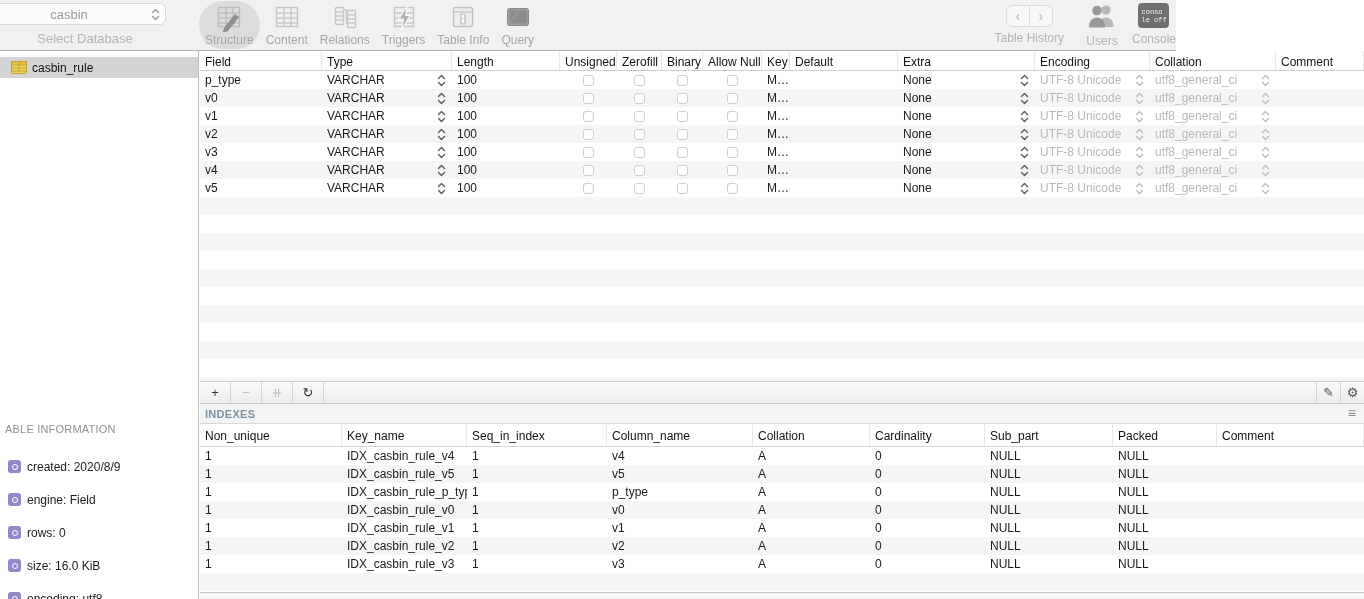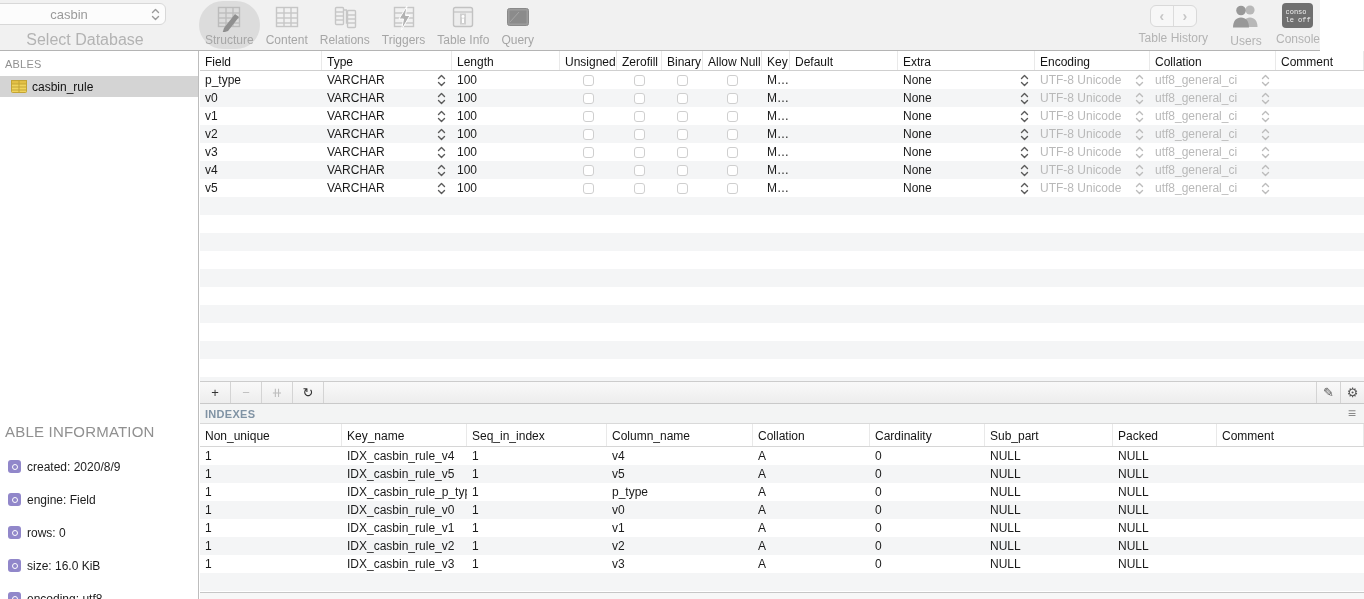--- a/index.html
+++ b/index.html
@@ -4,29 +4,29 @@
 <style>
   * { box-sizing: border-box; }
   html,body { margin:0; padding:0; }
   body {
     width:1364px; height:599px; overflow:hidden; position:relative;
     font-family:"Liberation Sans", sans-serif; background:#fff;
     -webkit-font-smoothing:antialiased;
   }
 
   
-  .topbar { position:absolute; left:0; top:0; width:1320px; height:51px;
+  .topbar { position:absolute; left:0; top:0; width:1176px; height:51px;
             background:#f1f1f1; border-bottom:1px solid #b4b4b4; overflow:hidden; }
   .db-select { position:absolute; left:-28px; top:3px; width:194px; height:22px;
                background:#fcfcfc; border:1px solid #d8d8d8; border-radius:6px;
                display:flex; align-items:center; justify-content:center;
                font-size:13px; color:#9a9a9a; }
   .db-select .stepper { position:absolute; right:5px; top:4px; }
   .db-label { position:absolute; left:0; top:31px; width:170px; text-align:center;
-              font-size:16px; color:#b3b3b3; }
+              font-size:13px; color:#b3b3b3; }
   .tabs { position:absolute; left:199px; top:1px; height:48px; display:flex; }
   .tab { height:48px; padding:2px 6px 0 6px; display:flex; flex-direction:column;
          align-items:center; border-radius:4px; }
   .tab.selected { background:#dcdcdc;border-radius:24px; }
   .tab .ticon { height:30px; display:flex; align-items:center; }
   .tab .tlbl { font-size:12px; color:#a6a6a6; white-space:nowrap; }
   .nav-right { position:absolute; right:0; top:1px; height:48px; display:flex; align-items:flex-start; }
   .right-item { display:flex; flex-direction:column; align-items:center; padding-top:2px; }
   .right-item .rlbl { font-size:12px; color:#b3b3b3; margin-top:4px; white-space:nowrap;text-align:right; }
   .seg { width:47px; height:22px; margin-top:2px; background:#f7f7f7; border:1px solid #d9d9d9;
@@ -39,21 +39,21 @@
                    padding-left:3px; }
   .console-badge span { font-family:"Liberation Mono", monospace; font-size:7px; line-height:8px; color:#f2f2f2; }
   .r-gap1 { width:22px; } .r-gap2 { width:14px; }
 
   
   .sidebar { position:absolute; left:0; top:51px; width:199px; height:548px;
              background:#fff; border-right:1px solid #bdbdbd; }
   .tables-hdr { padding:7px 0 0 5px; font-size:11px; color:#909090; letter-spacing:.2px; }
   .table-item { margin-top:6px; height:21px; background:#d4d4d4; display:flex; align-items:center;
                 padding-left:11px; gap:5px; font-size:12px; color:#111; }
-  .tinfo-hdr { position:absolute; left:5px; top:372px; font-size:15px; color:#909090; letter-spacing:.2px; }
+  .tinfo-hdr { position:absolute; left:5px; top:372px; font-size:11px; color:#909090; letter-spacing:.2px; }
   .tinfo { position:absolute; left:8px; top:409px; display:flex; flex-direction:column; gap:20px; }
   .tinfo-item { display:flex; align-items:center; gap:6px; font-size:12px; color:#1c1c1c; height:13px; }
   .pbullet { width:13px; height:13px; background:#9187ca; border-radius:3px; position:relative; flex:0 0 13px; }
   .pbullet::after { content:""; position:absolute; left:3.5px; top:3.5px; width:4px; height:4px;
                     border:1.5px solid #fff; border-radius:50%; }
 
   
   .main { position:absolute; left:200px; top:51px; width:1164px; height:548px; background:#4d7c0f; }
 
   .fheader { height:20px; border-bottom:1px solid #cfcfcf; display:flex; background:#fff; }
@@ -227,21 +227,20 @@
       <span class="console-badge">
         <span>conso</span>
         <span>le off</span>
       </span>
       <span class="rlbl">Console</span>
     </div>
   </div>
 </div>
 
 <div class="sidebar">
-  <div class="tables-hdr">ABLES</div>
   <div class="table-item">
     <span>
       <svg width="16" height="13" viewBox="0 0 16 13">
           <rect x="0.5" y="0.5" width="15" height="12" rx="1" fill="#f0d45c" stroke="#c3a435"></rect>
           <rect x="0.5" y="0.5" width="15" height="3.5" fill="#e2bf45" stroke="#c3a435"></rect>
           <line x1="8" y1="0.5" x2="8" y2="12.5" stroke="#c3a435"></line>
           <line x1="0.5" y1="7" x2="15.5" y2="7" stroke="#c3a435"></line>
           <line x1="0.5" y1="10" x2="15.5" y2="10" stroke="#c3a435"></line>
         </svg>
     </span>

